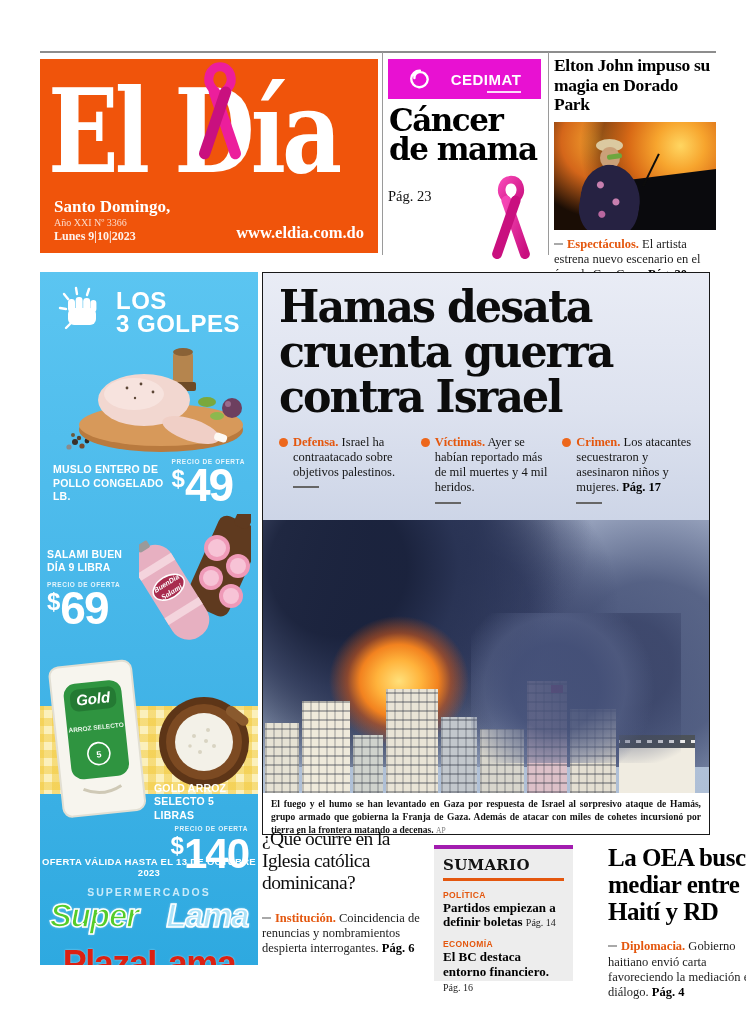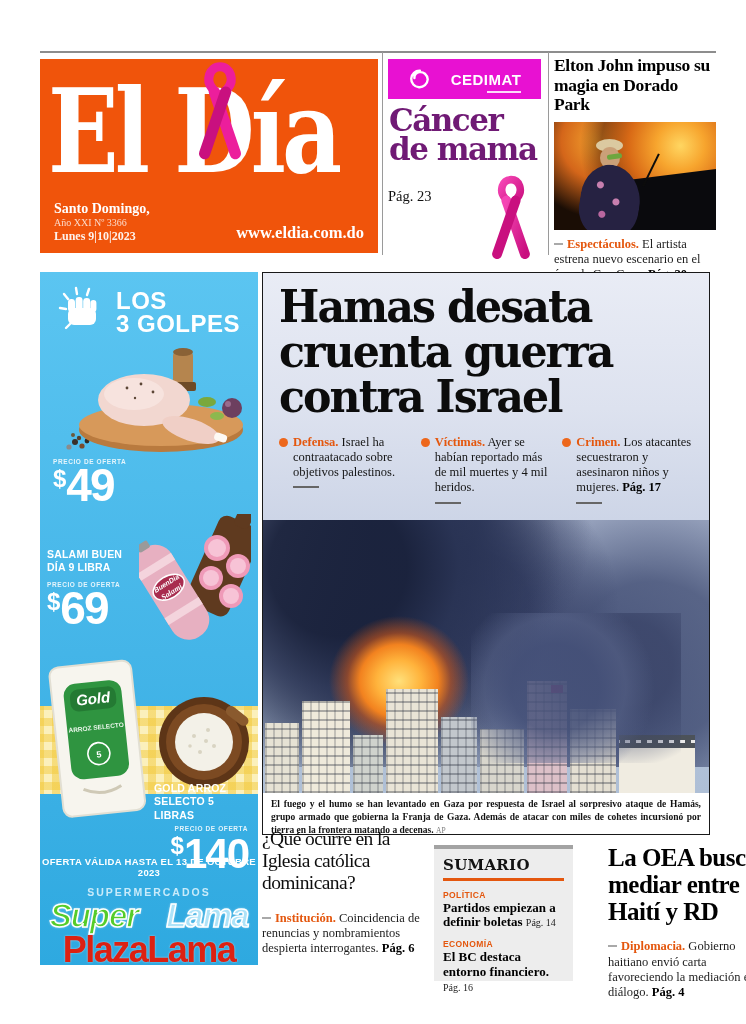--- a/index.html
+++ b/index.html
@@ -8,30 +8,30 @@
   
   .top-rule{position:absolute;left:40px;top:51px;width:676px;height:2px;background:#8d8d8d;}
   .vdiv{position:absolute;top:52px;width:1px;height:203px;background:#9a9a9a;}
   .vdiv.v1{left:382px}.vdiv.v2{left:548px}
   
   .masthead{position:absolute;left:40px;top:59px;width:338px;height:194px;background:#F0540B;color:#fff;}
   .mast-title{position:absolute;left:8px;top:14px;margin:0;font:bold 116px/1 "DejaVu Serif",serif;
       letter-spacing:-5px;transform:scaleX(.80);transform-origin:0 0;white-space:nowrap;}
   .mast-ribbon{position:absolute;left:152px;top:2px;z-index:2;}
   .mast-meta{position:absolute;left:14px;right:14px;bottom:10px;display:flex;justify-content:space-between;align-items:flex-end;}
-  .mast-city{font-weight:bold;font-size:14px;line-height:1.15;}
+  .mast-city{font-weight:bold;font-size:17px;line-height:1.15;}
   .mast-ed{font-size:10px;color:rgba(255,255,255,.78);line-height:1.2;}
   .mast-date{font-weight:bold;font-size:12px;color:rgba(255,255,255,.92);line-height:1.2;}
   .mast-url{font-weight:bold;font-size:16.5px;}
   
   .cedimat{position:absolute;left:388px;top:59px;width:153px;height:196px;}
   .ced-bar{height:40px;background:#E811D2;display:flex;align-items:center;justify-content:center;gap:21px;}
   .ced-brand{font:bold 15px "Liberation Sans",sans-serif;color:#fff;letter-spacing:.5px;position:relative;}
   .ced-tagline{position:absolute;right:0;bottom:-5px;width:34px;height:2px;background:rgba(255,255,255,.85);}
-  .ced-head{margin:7px 0 2px 1px;font:bold 31px/0.95 "DejaVu Serif",serif;letter-spacing:-1.5px;color:#701a75;}
+  .ced-head{margin:7px 0 2px 1px;font:bold 31px/0.95 "DejaVu Serif",serif;letter-spacing:-1.5px;color:#000000;}
   .ced-body{display:flex;margin-top:4px;}
   .ced-text{width:96px;font-weight:bold;font-size:16px;line-height:1.15;}
   .ced-page{display:block;margin-top:3px;font-weight:normal;font-size:14.5px;}
   .ced-ribbon{margin-left:2px;margin-top:6px;}
   
   .ent{position:absolute;left:554px;top:56px;width:162px;}
   .ent-head{margin:0;font:bold 17.5px/1.12 "Liberation Serif",serif;letter-spacing:-.3px;color:#000;}
   .ent-photo{position:relative;width:162px;height:108px;margin-top:7px;background:#1a0d05;overflow:hidden;}
   .ent-photo .flames{position:absolute;inset:0;background:
       radial-gradient(circle at 78% 22%,#ffd661 0%,#f7a52e 16%,#d96a16 34%,rgba(90,35,8,.6) 52%,transparent 66%),
@@ -74,21 +74,21 @@
   .prod3-label{position:absolute;right:10px;top:128px;text-align:left;width:94px;}
   .prod3-price{margin-top:2px;text-align:right;}
   .prod3-price .amt{font-size:42px;}
   .validity{margin:6px auto 0;text-align:center;font:800 9.5px "Liberation Sans",sans-serif;letter-spacing:.3px;}
   .supers{margin-top:8px;text-align:center;}
   .supers-label{font:800 10.5px "Liberation Sans",sans-serif;letter-spacing:2px;color:#C9EBFA;}
   .superlama{margin-top:1px;font:italic 900 33px/1 "Liberation Sans",sans-serif;letter-spacing:-1px;
       -webkit-text-stroke:1.5px #fff;}
   .superlama .sl1{color:#55CC2A;text-shadow:0 0 3px rgba(255,255,255,.8);}
   .superlama .sl2{color:#AEE3F8;text-shadow:0 0 3px rgba(255,255,255,.8);margin-left:28px;}
-  .plazalama{font:900 36px/1 "Liberation Sans",sans-serif;letter-spacing:-1.5px;color:#DC2112;
+  .plazalama{margin-top:14px;font:900 36px/1 "Liberation Sans",sans-serif;letter-spacing:-1.5px;color:#DC2112;
       text-shadow:0 0 2px rgba(255,255,255,.6);}
   
   .main-story{position:absolute;left:262px;top:272px;width:448px;height:563px;border:1.5px solid #191919;
       box-sizing:border-box;background:#fff;}
   .sky{height:247px;background:linear-gradient(180deg,#e9ecf5 0%,#dde2ef 55%,#cdd5e7 100%);padding:12px 16px 0;box-sizing:border-box;}
   .story-head{margin:0;font:bold 44px/1.02 "DejaVu Serif",serif;letter-spacing:-2px;color:#0c0c0c;transform:scaleX(.97);transform-origin:0 0;}
   .bullets{display:flex;gap:11px;margin-top:15px;}
   .bullet{flex:1;display:flex;gap:5px;}
   .dot{flex:0 0 auto;width:9px;height:9px;border-radius:50%;background:#ED671C;margin-top:3px;}
   .bullet p{margin:0;font-size:12.5px;line-height:1.22;color:#151515;}
@@ -113,21 +113,21 @@
   .g-smoke-front{position:absolute;right:28px;bottom:30px;width:210px;height:150px;z-index:4;background:
       radial-gradient(circle at 40% 50%,rgba(70,82,122,.85) 0 30%,rgba(90,102,140,.55) 48%,transparent 68%),
       radial-gradient(circle at 75% 35%,rgba(58,68,104,.8) 0 24%,transparent 55%);}
   .caption{margin:0;padding:5px 8px 0;font:bold 9.5px/1.35 "Liberation Serif",serif;text-align:justify;color:#121212;}
   .credit{font-weight:normal;font-size:7.5px;color:#777;}
   
   .church{position:absolute;left:262px;top:828px;width:166px;}
   .church h3{margin:0;font:400 19.5px/1.14 "Liberation Serif",serif;letter-spacing:-.6px;color:#0d0d0d;}
   .church .kicker-line{margin-top:16px;}
   .sumario{position:absolute;left:434px;top:845px;width:121px;height:125px;background:#EDEDED;
-      border-top:4px solid #a3a3a3;padding:7px 9px 0;box-sizing:content-box;}
+      border-top:4px solid #a21caf;padding:7px 9px 0;box-sizing:content-box;}
   .sum-title{margin:0;font:bold 15px "DejaVu Serif",serif;letter-spacing:.3px;color:#121212;}
   .sum-rule{height:2.5px;background:#E4570E;margin-top:4px;}
   .sum-sec{margin-top:9px;font:800 8.5px "Liberation Sans",sans-serif;letter-spacing:.4px;color:#E4570E;}
   .sum-text{margin:1px 0 0;font:bold 13px/1.15 "Liberation Serif",serif;color:#000;}
   .sum-page{font-weight:normal;font-size:10px;color:#222;}
   .oea{position:absolute;left:560px;top:845px;width:158px;margin-left:48px;}
   .oea h3{margin:0;font:bold 25px/1.07 "Liberation Serif",serif;letter-spacing:-.5px;color:#000;}
   .oea .kicker-line{margin-top:14px;}
 </style>
 </head>
@@ -247,20 +247,21 @@
         <rect x="166" y="86" width="13" height="8" rx="3.5" fill="#fdf9f4"></rect>
       </g>
       <circle cx="78" cy="50" r="1.4" fill="#5c4636"></circle>
         <circle cx="92" cy="46" r="1.4" fill="#5c4636"></circle>
       <circle cx="104" cy="54" r="1.4" fill="#5c4636"></circle>
         <circle cx="86" cy="60" r="1.2" fill="#5c4636"></circle>
       <ellipse cx="158" cy="64" rx="9" ry="5" fill="#7aa83c"></ellipse>
       <ellipse cx="168" cy="78" rx="7" ry="4" fill="#8db84e"></ellipse>
     </svg>
     <div class="prod1-label">
+      <div class="pname" style="width:118px">MUSLO ENTERO DE POLLO CONGELADO LB.</div>
       <div style="text-align:left">
         <div class="offer">PRECIO DE OFERTA</div>
         <div class="price"><span class="cur">$</span><span class="amt">49</span></div>
       </div>
     </div>
 
     <div class="prod2">
       <div class="col">
         <div class="pname">SALAMI BUEN DÍA 9 LIBRA</div>
         <div class="offer" style="margin-top:6px">PRECIO DE OFERTA</div>

